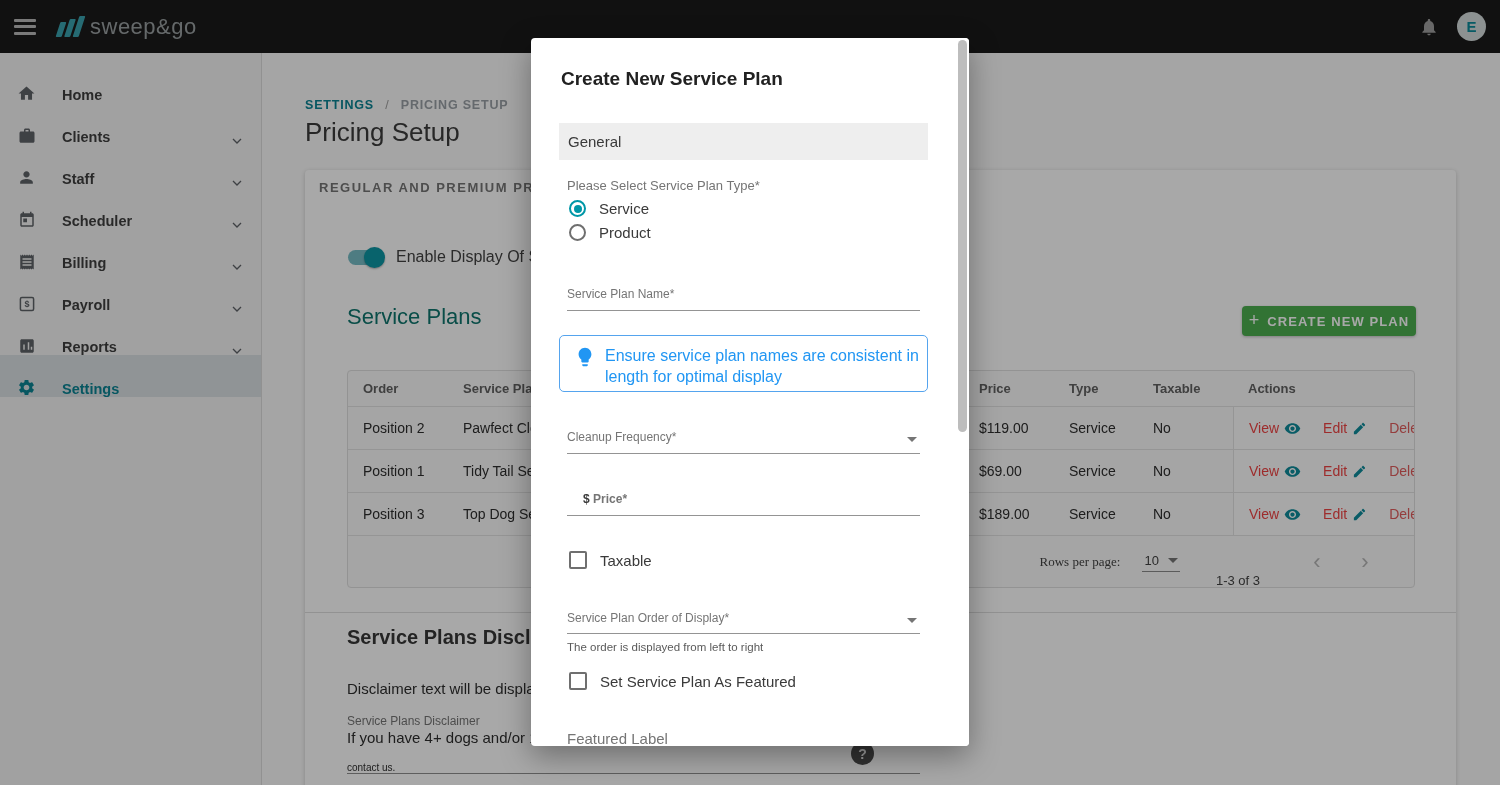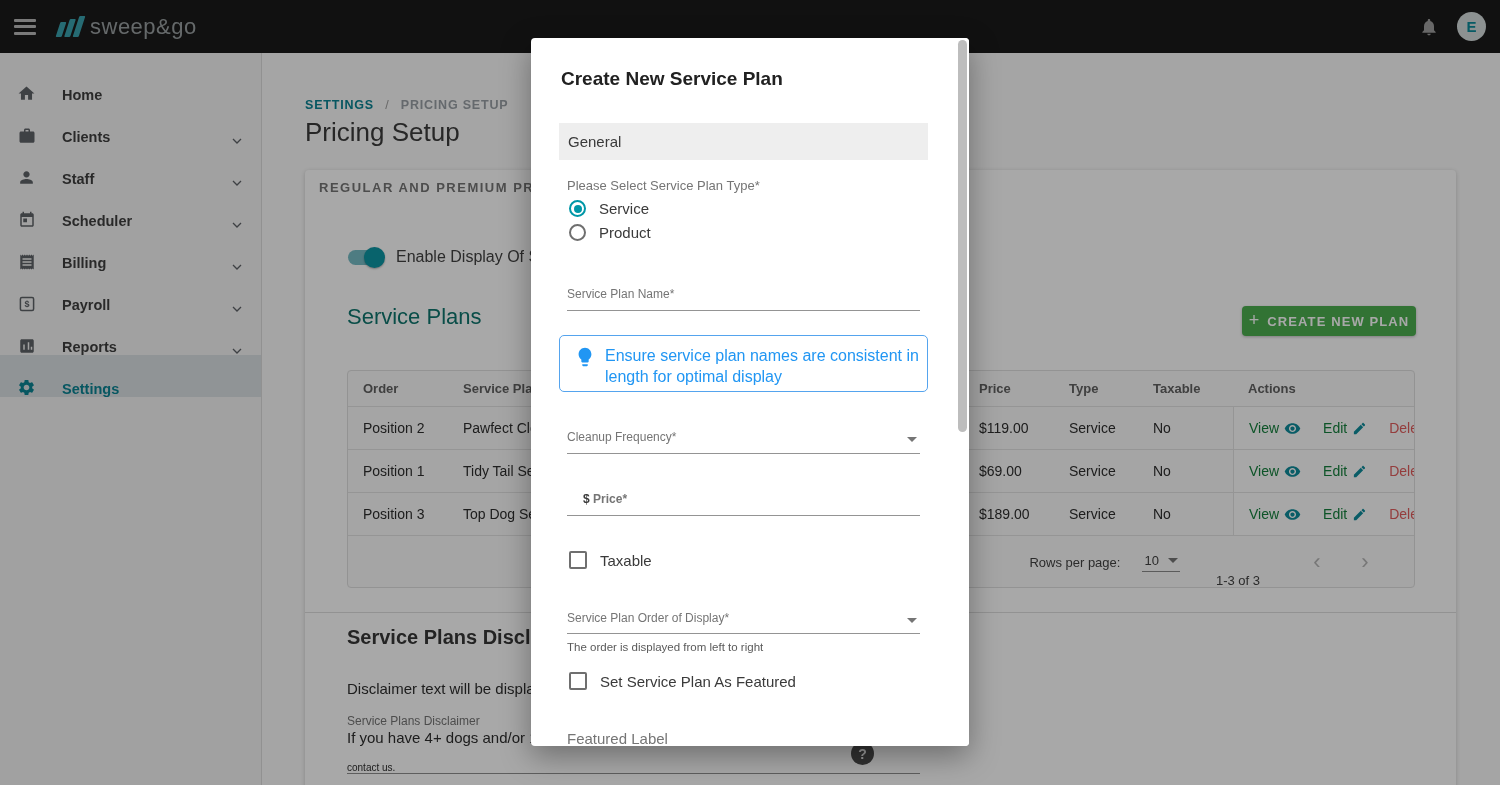--- a/index.html
+++ b/index.html
@@ -64,25 +64,25 @@
   .t-row { display:grid; grid-template-columns:100px 516px 90px 84px 80px 1fr; align-items:center;
     padding-left:15px; border-bottom:1px solid #e3e3e3; }
   .t-head { height:36px; font-size:13px; font-weight:bold; color:#616161; }
   .t-body { height:43px; font-size:14px; color:#2e2e2e; }
   .t-cell { padding-right:20px; white-space:nowrap; overflow:hidden; }
   .actions-cell { display:flex; align-items:center; gap:22px; height:100%; background:#fdfdfd;
     border-left:1px solid #e3e3e3; padding-left:15px; }
   .t-head .actions-cell { background:transparent; }
   .action-link { display:flex; align-items:center; gap:5px; font-size:14px; cursor:pointer; }
   .action-view,.action-edit { color:#0e8coa; }
-  .action-view,.action-edit { color:#15803d; }
+  .action-view,.action-edit { color:#ef4444; }
   .action-delete { color:#e15d5d; }
   .t-footer { height:52px; display:flex; align-items:center; justify-content:flex-end;
     font-size:13px; color:#424242; padding-right:38px; }
-  .rpp-label { margin-right:22px; }
+  .rpp-label { margin-right:22px;font-family:Liberation Serif, serif; }
   .rpp-select { display:flex; align-items:center; gap:9px; border-bottom:1px solid #8a8a8a;
     padding:0 2px 3px 2px; cursor:pointer; margin-right:36px; }
   .caret-down { width:0; height:0; border-left:5px solid transparent; border-right:5px solid transparent;
     border-top:5px solid #757575; }
   .range-text { margin-right:46px;margin-top:36px; }
   .pg-chevron { width:22px; height:22px; display:flex; align-items:center; justify-content:center;
     color:#b5b5b5; font-size:22px; cursor:default; }
   .pg-prev { margin-right:26px; }
 
   

